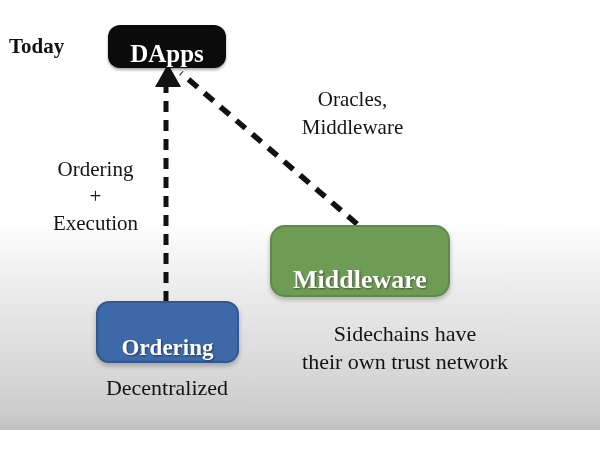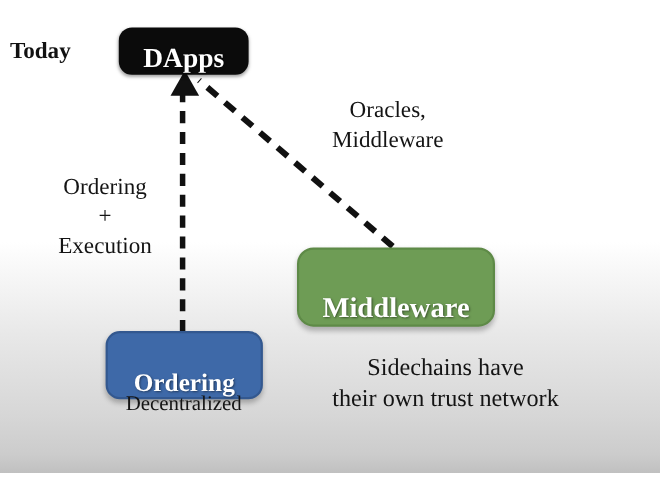--- a/index.html
+++ b/index.html
@@ -81,23 +81,23 @@
   }
 
   .label-oracles {
     left: 290px; top: 75px;
     width: 125px;
     font-size: 21px;
     line-height: 28px;
   }
 
   .caption-ethereum {
-    left: 57px; top: 344px;
+    left: 57px; top: 364px;
     width: 220px;
-    font-size: 19px;
+    font-size: 22px;
     line-height: 28px;
   }
 
   .caption-middleware {
     left: 283px; top: 310px;
     width: 244px;
     font-size: 22px;
     line-height: 28px;
   }
 

